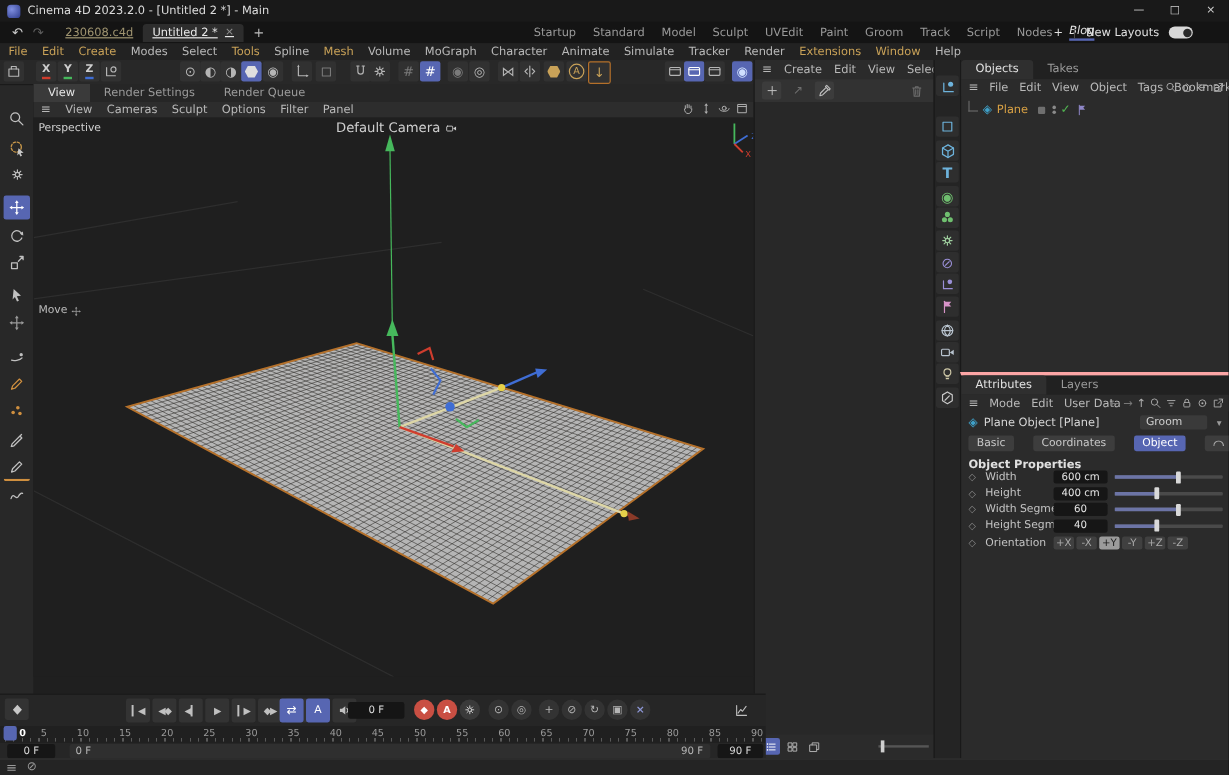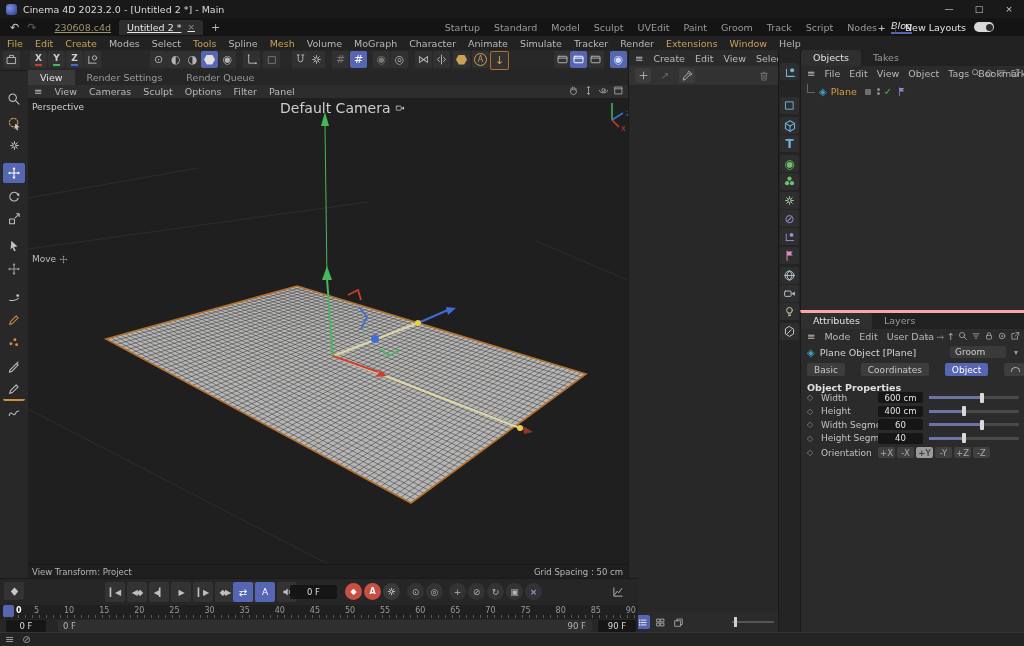--- a/index.html
+++ b/index.html
@@ -46,21 +46,21 @@
   .lt-btn.orange{color:#cf8f3f;}
   
   .viewport{position:absolute;left:28px;top:70px;width:600px;height:508px;background:#1f1f1f;}
   .vp-tabs{position:absolute;left:0;top:0;width:600px;height:15px;background:#262626;display:flex;font-size:9.5px;color:#9a9a9a;}
   .vp-tab{padding:1px 12px;display:flex;align-items:center;}
   .vp-tab.active{background:#3a3a3a;color:#e5e5e5;}
   .vp-menu{position:absolute;left:0;top:15px;width:600px;height:13px;background:#2d2d2d;display:flex;align-items:center;gap:12px;padding-left:6px;box-sizing:border-box;font-size:9.5px;color:#b9b9b9;}
   .vp-nav{position:absolute;right:4px;top:0;display:flex;gap:4px;color:#b0b0b0;}
   .vp-canvas{position:absolute;left:0;top:28px;width:600px;height:466px;background:#1f1f1f;overflow:hidden;}
   .vp-foot{position:absolute;left:0;top:494px;width:600px;height:14px;background:#1f1f1f;border-top:1px solid #161616;font-size:8.5px;color:#b5b5b5;}
-  .cam-label{position:absolute;left:252px;top:2px;color:#cfcfcf;font-size:14px;display:flex;gap:4px;align-items:center;}
+  .cam-label{position:absolute;left:252px;top:2px;color:#cfcfcf;font-size:11px;display:flex;gap:4px;align-items:center;}
   .persp-label{position:absolute;left:4px;top:4px;font-size:9px;color:#cfcfcf;}
   .move-label{position:absolute;left:4px;top:156px;font-size:9px;color:#bdbdbd;display:flex;gap:3px;align-items:center;}
   
   .matman{position:absolute;left:628px;top:50px;width:150px;height:582px;background:#282828;border-left:1px solid #191919;box-sizing:border-box;}
   .mm-menu{height:16px;background:#2b2b2b;display:flex;align-items:center;gap:10px;padding-left:6px;font-size:9.5px;color:#b9b9b9;}
   .mm-actions{height:19px;background:#323232;display:flex;align-items:center;gap:6px;padding:0 6px;position:relative;}
   .mm-btn{width:16px;height:15px;background:#3c3c3c;border-radius:2px;display:flex;align-items:center;justify-content:center;color:#c0c0c0;}
   .mm-bottom{position:absolute;left:0;bottom:0;width:150px;height:20px;background:#2b2b2b;display:flex;align-items:center;gap:3px;padding-left:6px;box-sizing:border-box;}
   .mm-view{width:15px;height:14px;border-radius:2px;display:flex;align-items:center;justify-content:center;color:#b0b0b0;}
   .mm-view.on{background:#5766b2;color:#fff;}
@@ -696,24 +696,20 @@
             <use href="#s-camera"></use>
           </svg>
       </div>
       <div class="move-label">
         <span>Move</span>
         <svg class="ic" width="9" height="9" style="color:#9a9a9a">
             <use href="#s-move"></use>
           </svg>
       </div>
     </div>
-    <div class="vp-foot">
-      <span style="position:absolute;left:4px;top:2px">View Transform: Project</span>
-      <span style="position:absolute;right:5px;top:2px">Grid Spacing : 50 cm</span>
-    </div>
   </div>
 
   <div class="matman">
     <div class="mm-menu">
       <span style="font-size:10px">≡</span>
       <span style="display:contents"><span>Create</span><span>Edit</span><span>View</span><span>Select</span><span>&gt;</span></span>
     </div>
     <div class="mm-actions">
       <div class="mm-btn">
           <svg class="ic" width="11" height="11">

